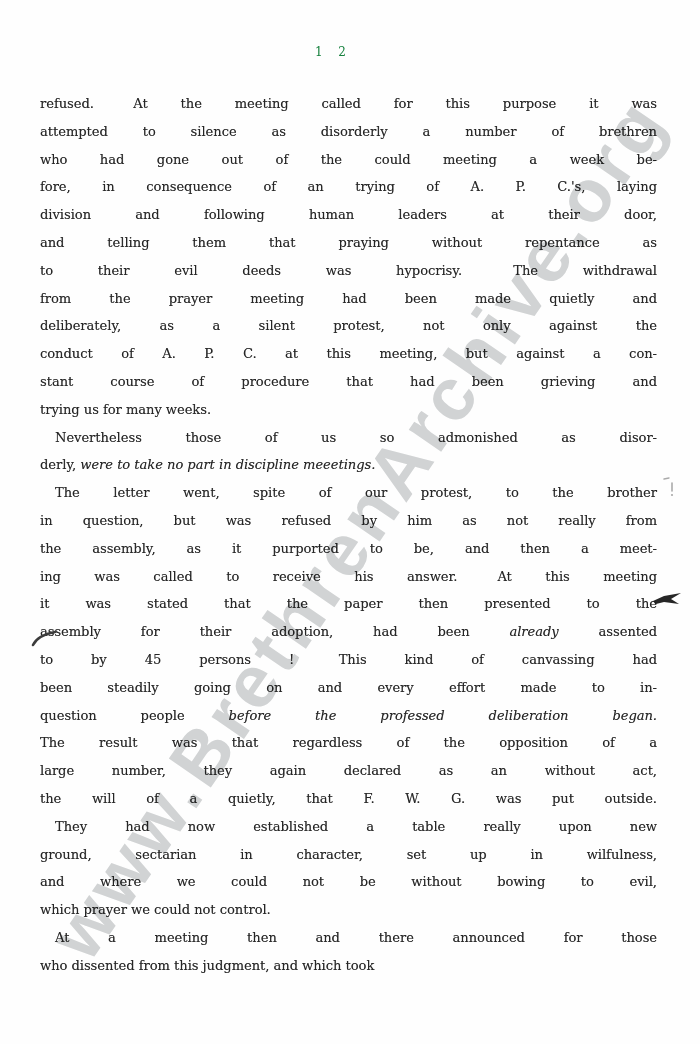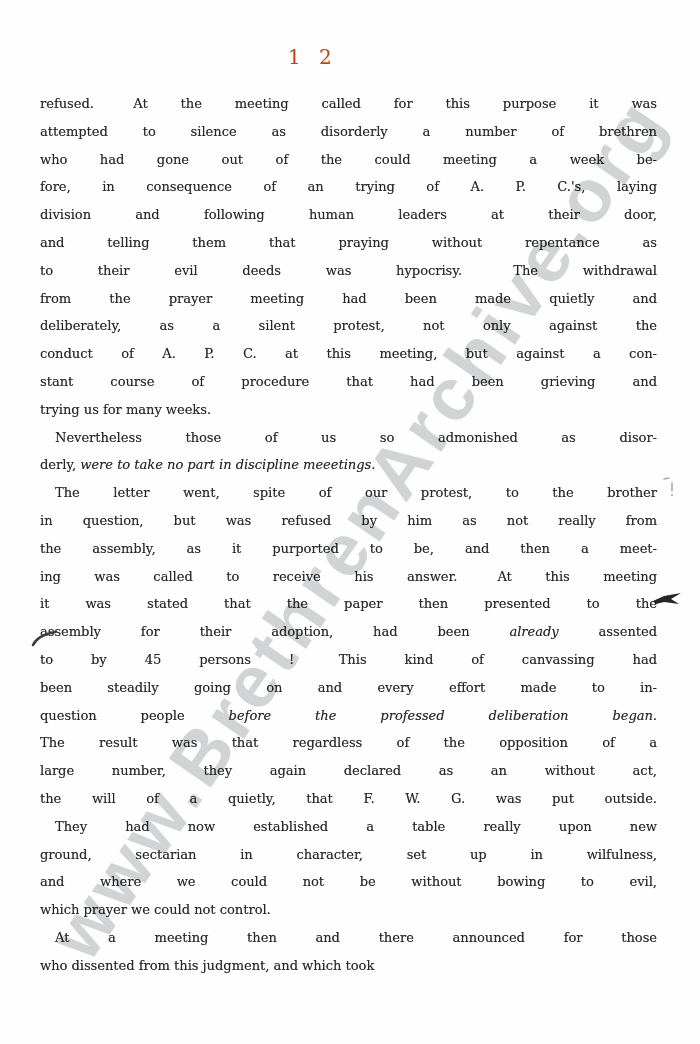--- a/index.html
+++ b/index.html
@@ -16,24 +16,24 @@
   }
   .page {
     position: absolute;
     inset: 0;
   }
   .page-number {
     position: absolute;
     top: 45px;
     left: 288px;
     width: 64px;
-    text-align: left;
-    font-size: 20px;
+    text-align: right;
+    font-size: 12px;
     letter-spacing: 6px;
-    color: #c2410c;
+    color: #15803d;
   }
   .textblock {
     position: absolute;
     left: 40px;
     top: 90px;
     width: 617px;
     font-size: 13px;
     color: var(--ink, #262626);
     text-shadow: 0.2px 0.2px 0.3px rgba(35,35,35,0.45);
   }

